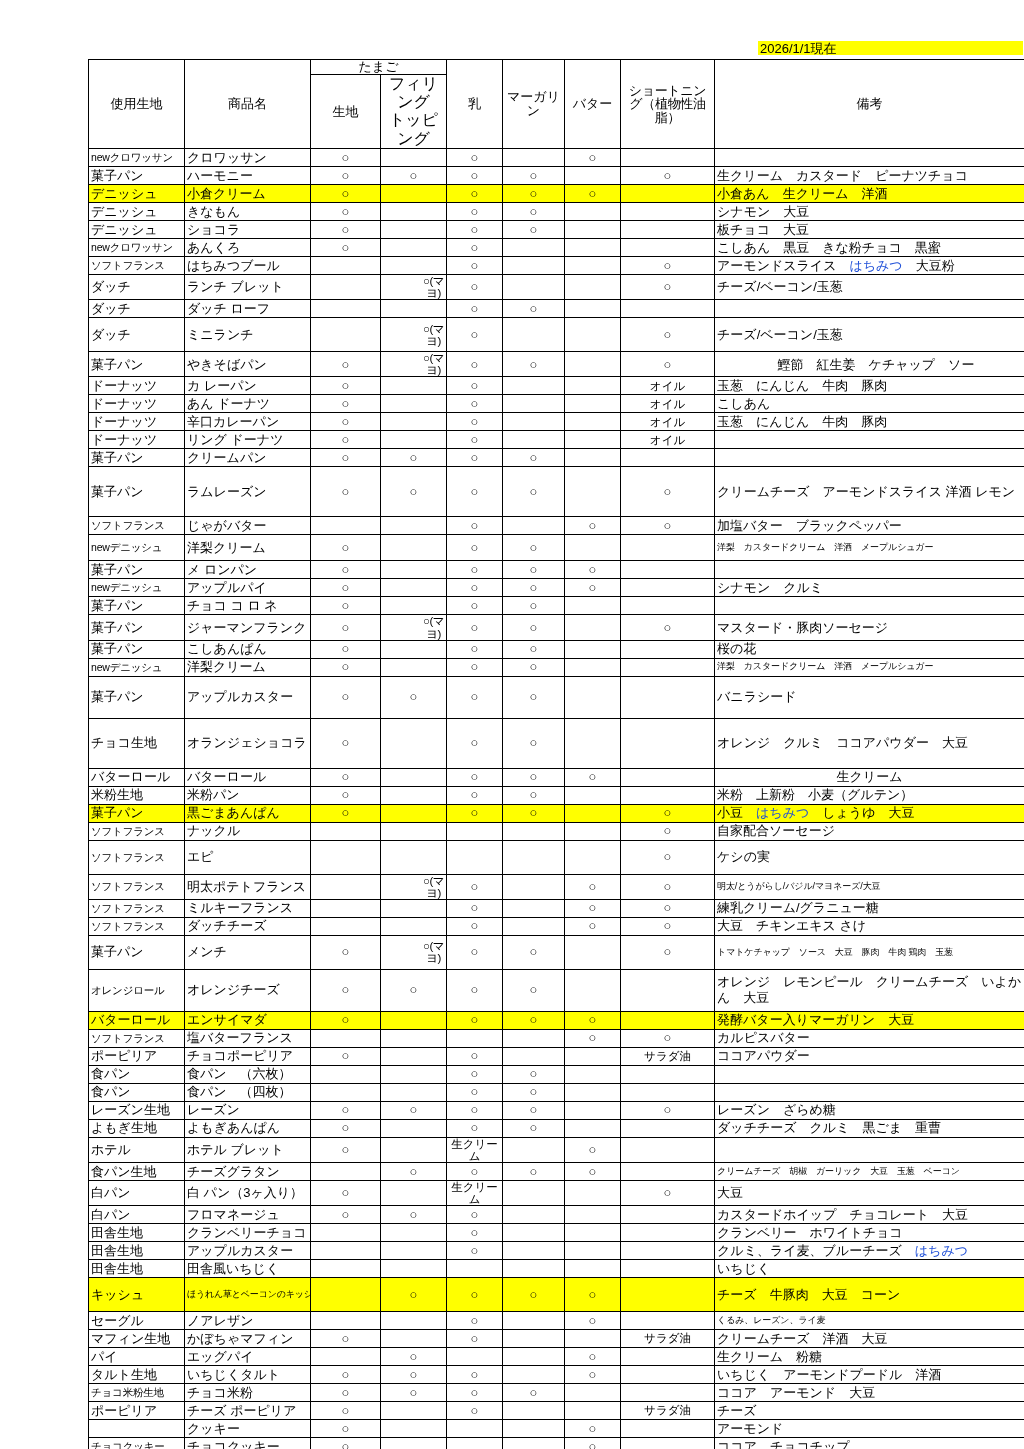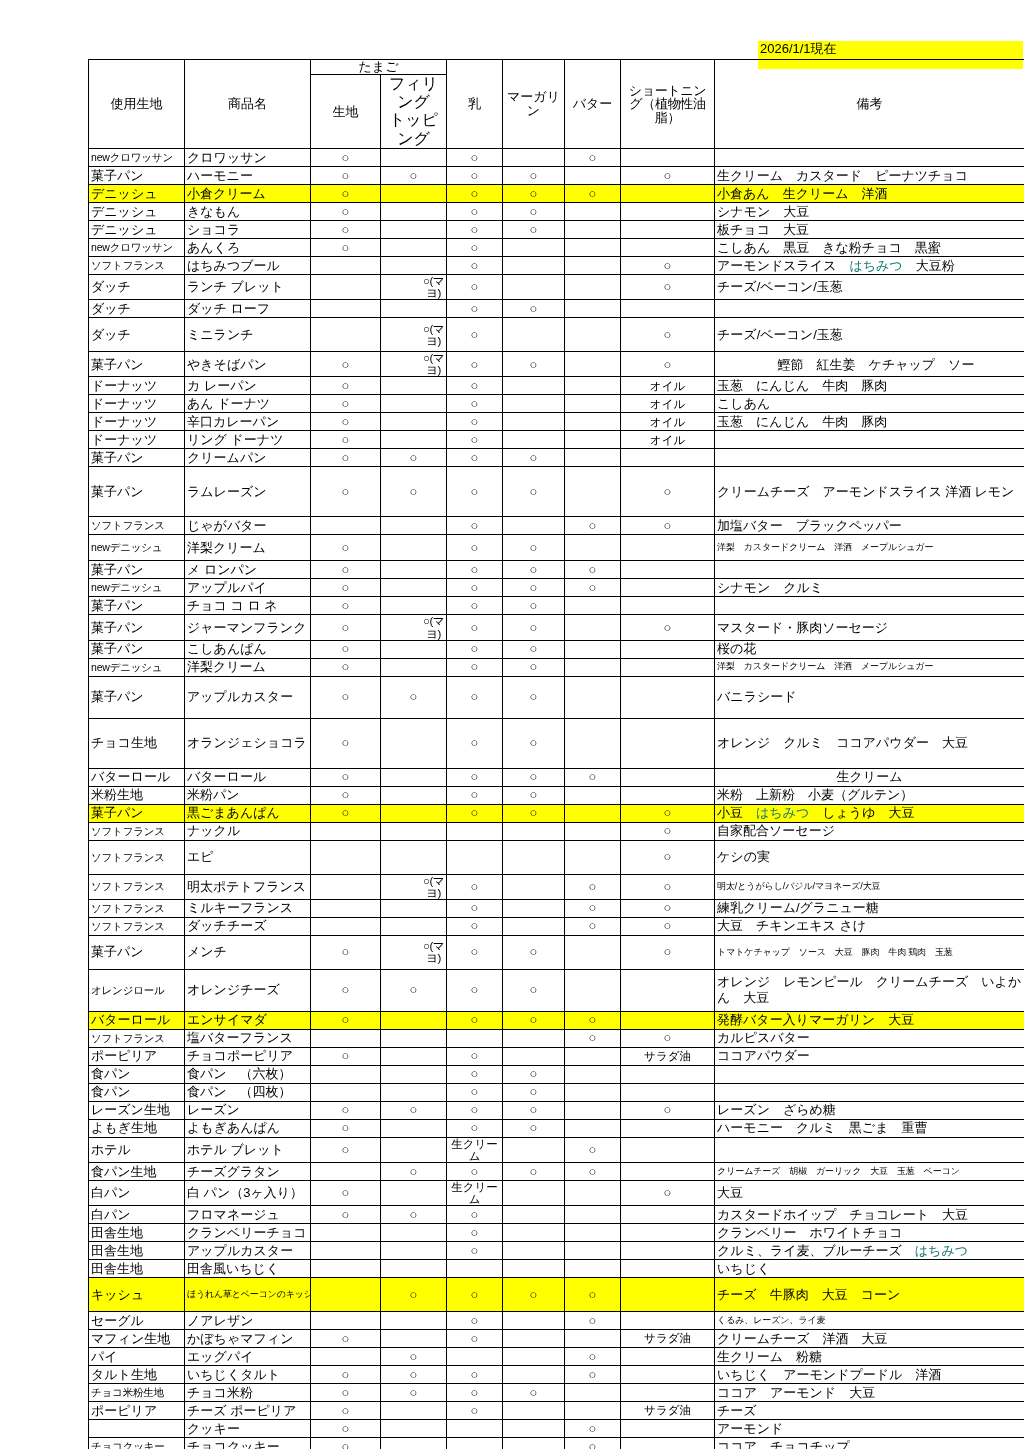--- a/index.html
+++ b/index.html
@@ -6,21 +6,21 @@
   body{
     width:1024px;height:1449px;
     font-family:"Liberation Sans","DejaVu Sans",sans-serif;
     color:#000;
     -webkit-font-smoothing:none;
   }
   .sheet{position:relative;width:1024px;height:1449px;}
 
   .date-strip{
     position:absolute; left:758px; top:41px;
-    width:265px; height:28px;
+    width:265px; height:14px;
     background:#ffff00;
     font-size:13px; line-height:16px;
     text-align:left; padding-left:2px; box-sizing:border-box;
     white-space:nowrap;
   }
 
   table.grid{
     position:absolute; left:88px; top:59px;
     border-collapse:collapse;
     table-layout:fixed;
@@ -58,22 +58,22 @@
   td.kiji{font-size:13px; text-align:left; white-space:nowrap;}
   td.kiji.sm{font-size:10.5px;letter-spacing:-0.2px;}
   td.name{font-size:13.5px; text-align:left; white-space:nowrap;}
   td.name.sm{font-size:9px;letter-spacing:-0.2px;}
   td.mark{text-align:center; font-size:13px;}
   td.mark.mayo{font-size:11.5px;letter-spacing:-0.5px;padding-left:42px;}
   td.mark.word{font-size:11.5px;}
   td.note{text-align:left; font-size:13px; white-space:nowrap;margin-left:42px;}
   td.note.sm{font-size:9px;letter-spacing:-0.1px;}
   td.note.ctr{text-align:center;}
-  td.note.two{white-space:normal;line-height:1.25;font-family:Liberation Serif, serif;}
-  .hl{color:#0f766e;}
+  td.note.two{white-space:normal;line-height:1.25;}
+  .hl{color:#1d4ed8;}
 
   tr.yellow td{background:#ffff00;}
   tr.h18 td{height:18px;}
   tr.h26 td{height:26px;}
   tr.h34 td{height:34px;}
   tr.h42 td{height:42px;}
   tr.h50 td{height:50px;}
 </style>
 </head>
 <body>
@@ -589,21 +589,21 @@
         </tr>
         <tr class="h18">
           <td class="kiji">よもぎ生地</td>
           <td class="name">よもぎあんぱん</td>
           <td class="mark">○</td>
           <td class="mark"></td>
           <td class="mark">○</td>
           <td class="mark">○</td>
           <td class="mark"></td>
           <td class="mark"></td>
-          <td class="note">ハーモニー　クルミ　黒ごま　重曹</td>
+          <td class="note">ダッチチーズ　クルミ　黒ごま　重曹</td>
         </tr>
         <tr class="h18">
           <td class="kiji">ホテル</td>
           <td class="name">ホテル ブレット</td>
           <td class="mark">○</td>
           <td class="mark"></td>
           <td class="mark word">生クリーム</td>
           <td class="mark"></td>
           <td class="mark">○</td>
           <td class="mark"></td>

